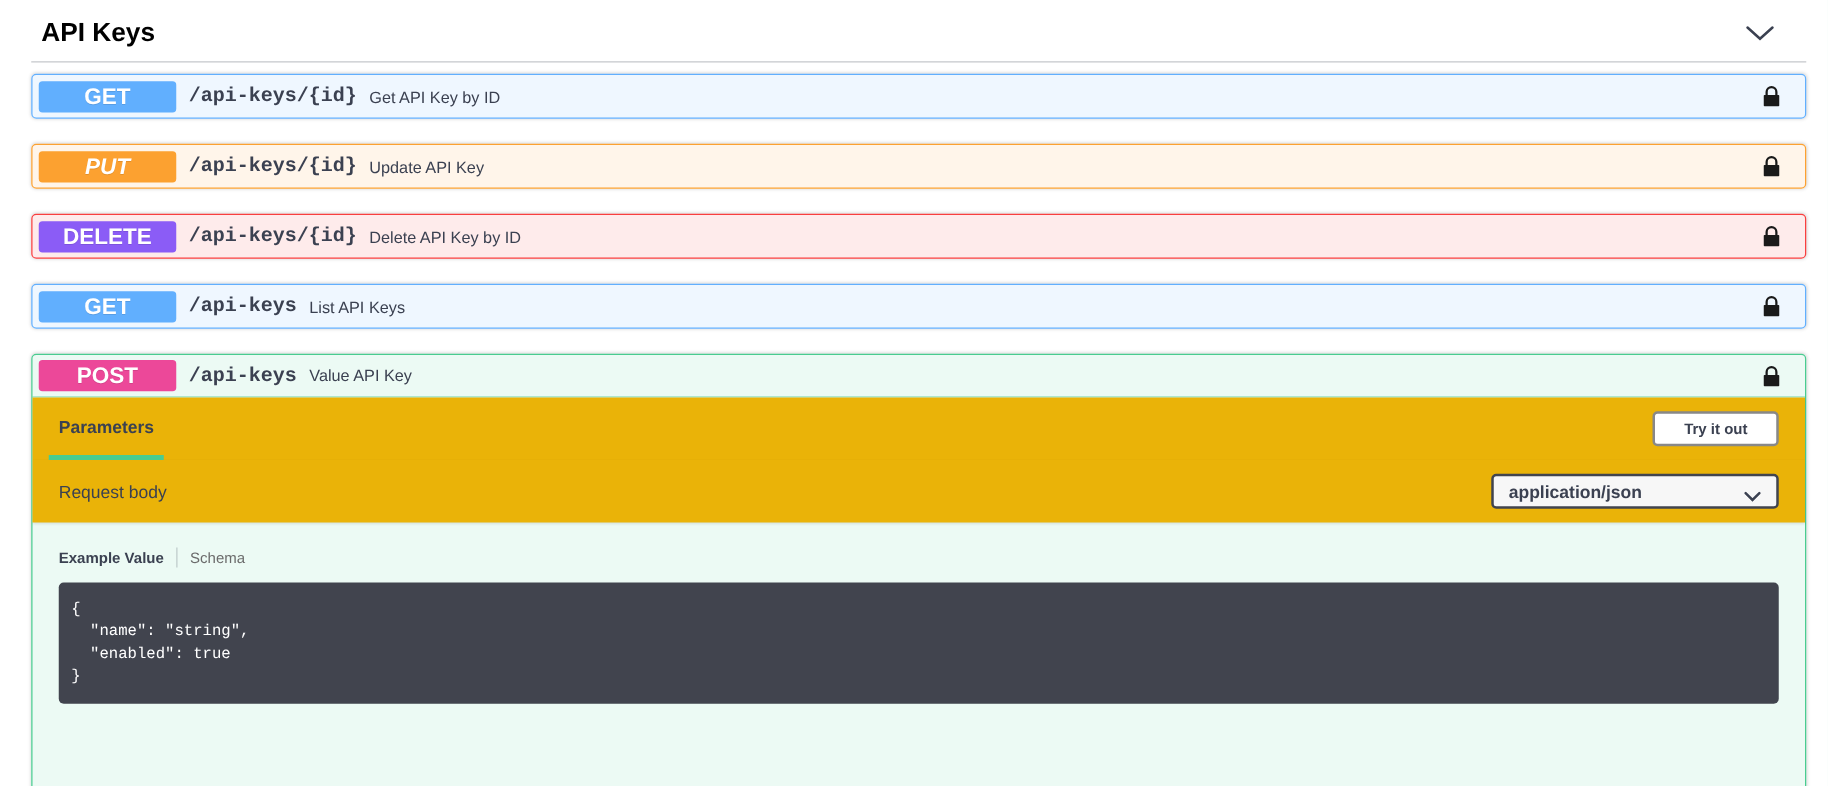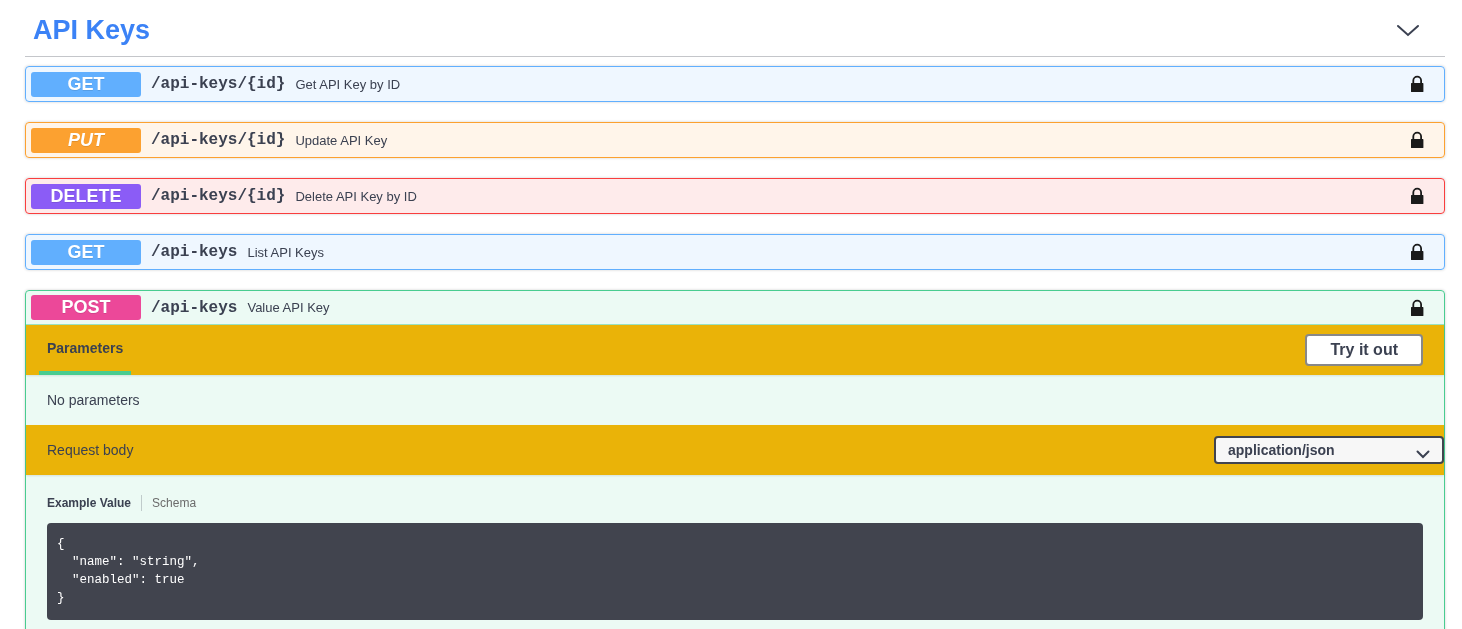--- a/index.html
+++ b/index.html
@@ -8,21 +8,21 @@
 
   .page { width: 1462px; height: 629px; padding: 15px 17px 0 25px; overflow: hidden; }
 
   
   .tag-header {
     display: flex; align-items: center; justify-content: space-between;
     padding: 0 0 10px 8px;
     border-bottom: 1px solid rgba(59,65,81,.3);
     margin-bottom: 9px;
   }
-  .tag-header h3 { font-size: 27px; font-weight: bold; color: #3b82f6; }
+  .tag-header h3 { font-size: 21px; font-weight: bold; color: #000000; }
   .expand-btn { background: none; border: none; cursor: pointer; margin-right: 25px; padding: 0; line-height: 0; }
 
   
   .opblock {
     border: 1px solid; border-radius: 4px; margin-bottom: 20px;
     box-shadow: 0 0 3px rgba(0,0,0,.19);
   }
   .opblock-summary { display: flex; align-items: center; padding: 5px; height: 34px; }
   .method-badge {
     width: 110px; min-width: 110px; height: 25px; border-radius: 3px;
@@ -56,28 +56,28 @@
     box-shadow: 0 1px 2px rgba(0,0,0,.1);
   }
   .tab-item {
     margin-left: 13px; padding: 0 8px; display: flex; align-items: center;
     font-size: 14px; font-weight: bold; color: #3b4151;
     border-bottom: 4px solid #49cc90; cursor: pointer;
   }
   .try-btn {
     align-self: center; margin-right: 21px;
     border: 2px solid #888; border-radius: 4px; background: #fff;
-    padding: 5px 23px; font-size: 16px; font-weight: bold;
+    padding: 5px 23px; font-size: 12px; font-weight: bold;
     font-family: "Liberation Sans", sans-serif; color: #3b4151; cursor: pointer;
   }
   .no-params { padding: 17px 21px; font-size: 14px; color: #3b4151; }
 
   .reqbody-label { align-self: center; margin-left: 21px; font-size: 14px; color: #3b4151; }
   .content-type-select {
-    align-self: center; position: relative;
+    align-self: center; margin-right: 21px; position: relative;
     width: 230px; height: 28px; background: #f7f7f7;
     border: 2px solid #41444e; border-radius: 4px;
     display: flex; align-items: center; cursor: pointer;
     font-size: 14px; font-weight: bold; color: #3b4151; padding-left: 12px;
   }
   .content-type-select .sel-chevron { position: absolute; right: 12px; top: 8px; }
 
   .example-section { padding: 20px 21px 80px; }
   .example-tabs { display: flex; align-items: center; }
   .example-tab-active { font-size: 12px; font-weight: bold; color: #3b4151; cursor: pointer; }
@@ -180,21 +180,20 @@
       </button>
     </div>
 
     <div class="opblock-body">
 
       <div class="opblock-section-header">
         <div class="tab-item">Parameters</div>
         <button class="try-btn">Try it out</button>
       </div>
 
-      <div class="no-params">No parameters</div>
 
       <div class="opblock-section-header">
         <div class="reqbody-label">Request body</div>
         <div class="content-type-select">
           <span>application/json</span>
           <span class="sel-chevron">
             <svg width="14" height="9" viewBox="0 0 14 9">
                 <path d="M1.5 1.5 L7 7 L12.5 1.5" stroke="#3b4151" stroke-width="2" fill="none" stroke-linecap="round"></path>
               </svg>
           </span>

